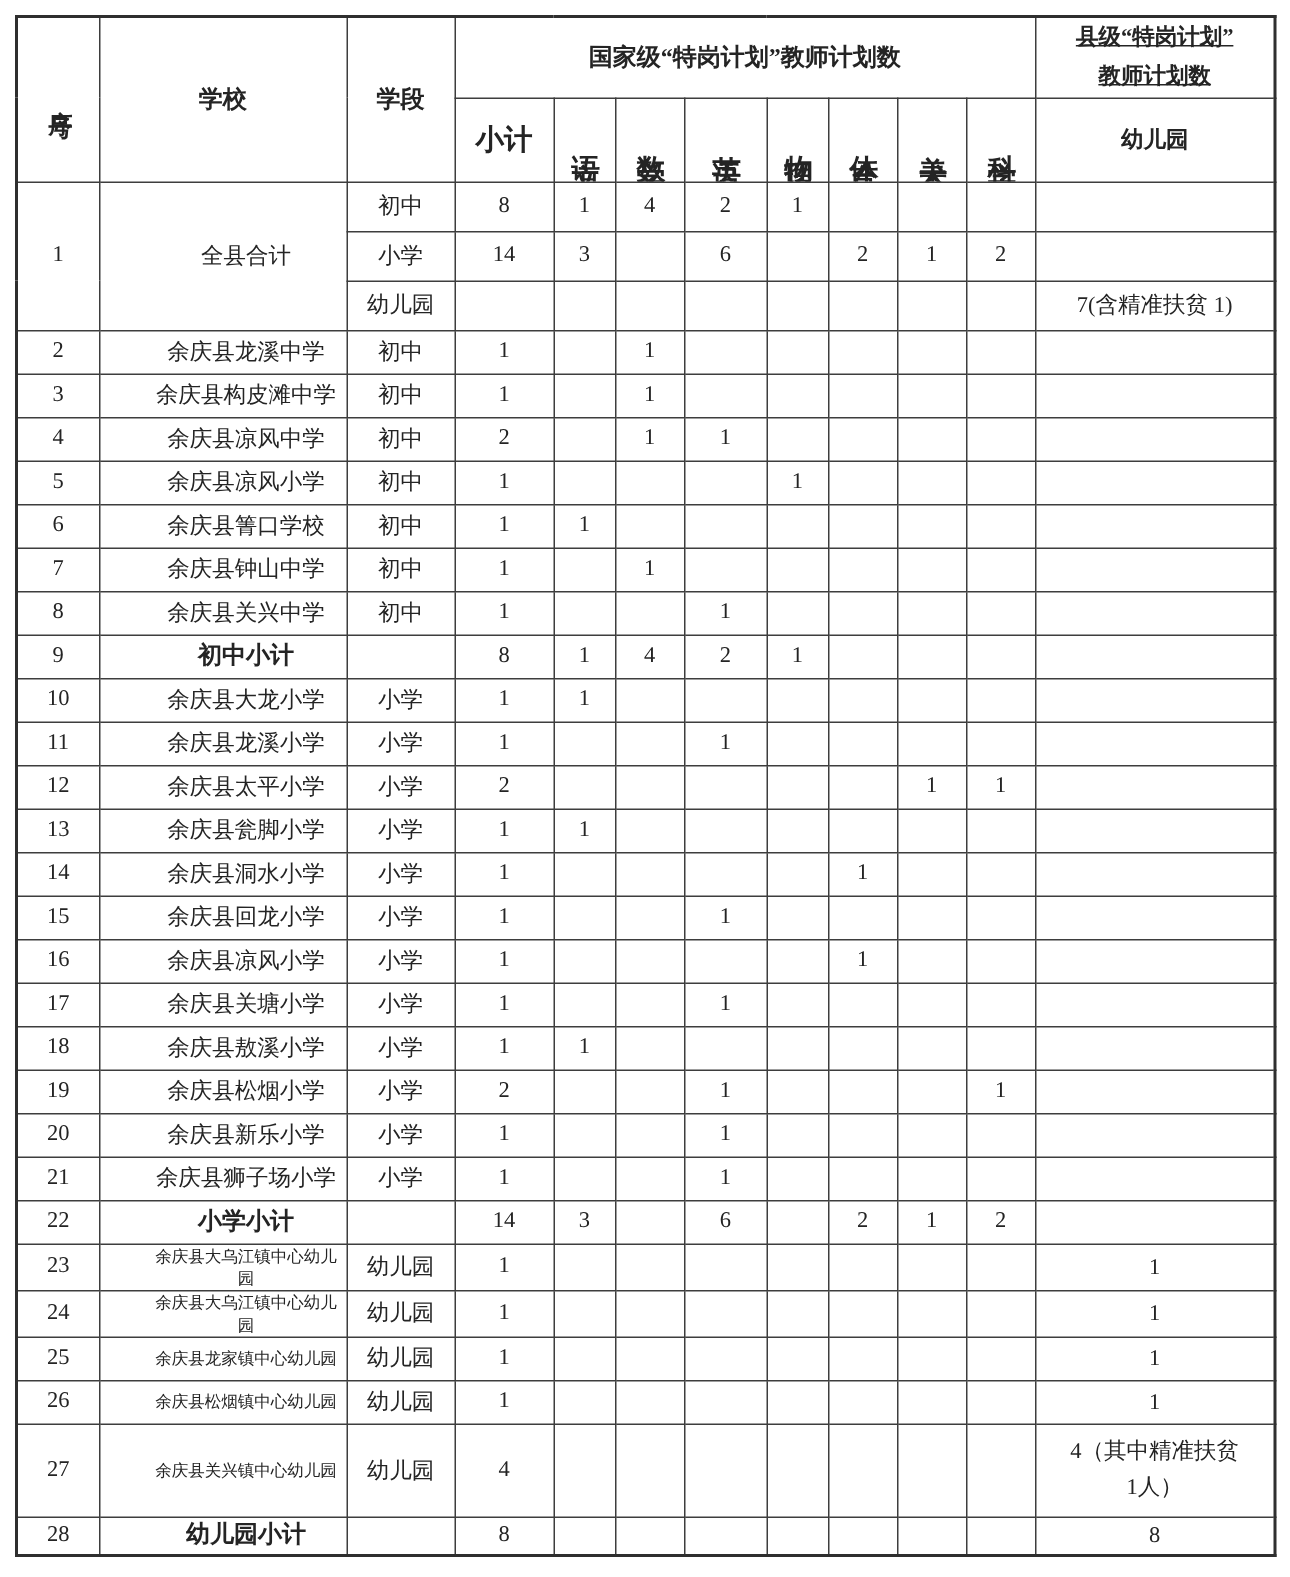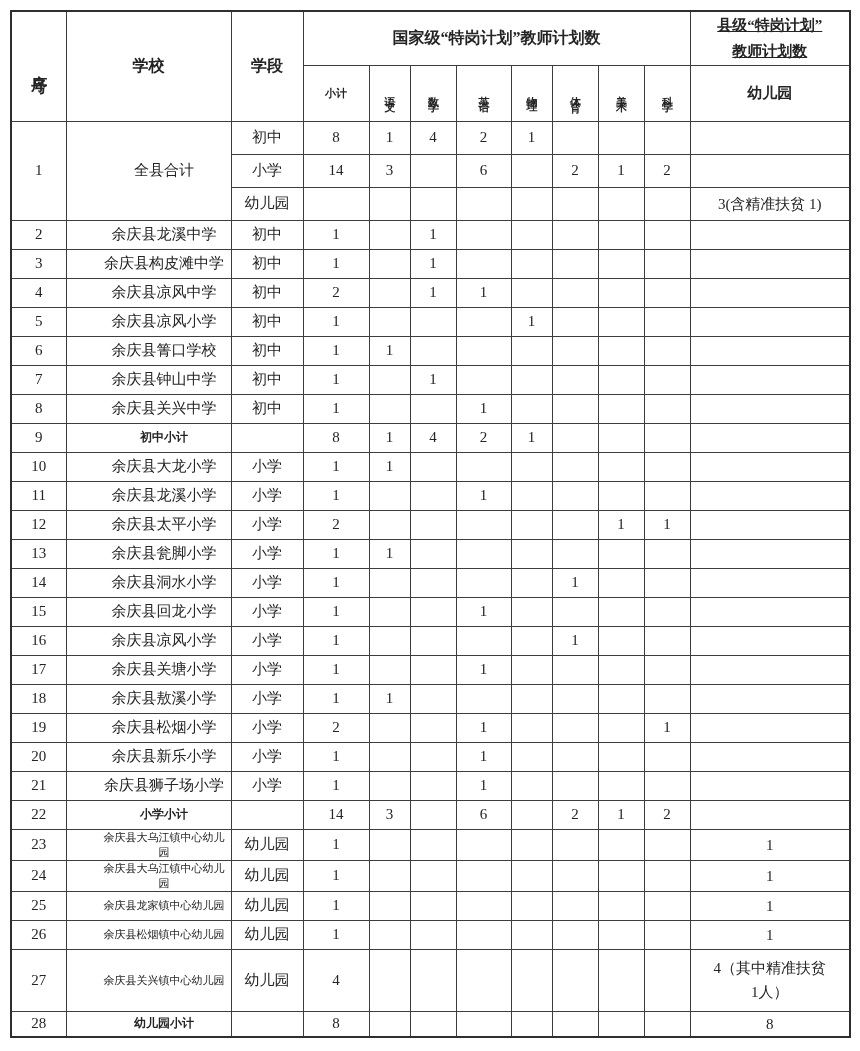--- a/index.html
+++ b/index.html
@@ -6,34 +6,34 @@
   body{width:860px;height:1051px;overflow:hidden;
        font-family:"Liberation Serif","DejaVu Serif",serif;color:#242424;}
   .page{padding:10px 11px 14px 10px;background:#fff;}
   table.grid{border-collapse:collapse;table-layout:fixed;width:839px;
              border:2px solid #2f2f2f;}
   th,td{border:1px solid #3d3d3d;text-align:center;vertical-align:middle;
         padding:0 2px;overflow:hidden;}
   thead tr.h1{height:54px;}
   thead tr.h2{height:56px;}
   th{font-weight:bold;font-size:16px;}
-  th.subj{font-size:11px;margin-left:48px;}
+  th.subj{font-size:19px;margin-left:48px;}
   .vert{writing-mode:vertical-rl;text-orientation:upright;letter-spacing:5px;
         display:inline-block;}
   th.county-group div{line-height:26px;font-size:15px;text-decoration:underline;}
   th.kg{font-size:15px;}
   tbody tr{height:29px;}
   tbody tr:nth-child(-n+3){height:33px;}
   tbody tr:nth-child(29){height:62px;}
   tbody tr:nth-child(30){height:19px;border-radius:13px;}
   tbody td{font-size:15px;}
   td.num{font-family:"Liberation Serif","DejaVu Serif",serif;font-size:15px;}
   td.school{font-size:15px;padding-left:33px;}
   td.school.small{font-size:11px;}
-  tr.subtotal td.school{font-weight:bold;font-size:12px;}
+  tr.subtotal td.school{font-weight:bold;font-size:16px;}
   td.county{white-space:pre-line;line-height:24px;}
 </style>
 </head>
 <body>
 
 <div class="page">
   <table class="grid">
     <colgroup>
       <col style="width:55px">
         <col style="width:165px">
@@ -101,21 +101,21 @@
         <tr>
           <td class="stage">幼儿园</td>
           <td class="num"></td>
           <td class="num"></td>
           <td class="num"></td>
           <td class="num"></td>
           <td class="num"></td>
           <td class="num"></td>
           <td class="num"></td>
           <td class="num"></td>
-          <td class="num county">3(含精准扶贫 1)</td>
+          <td class="num county">7(含精准扶贫 1)</td>
         </tr>
         <tr>
           <td class="num">2</td>
           <td class="school">余庆县龙溪中学</td>
           <td class="stage">初中</td>
           <td class="num">1</td>
           <td class="num"></td>
           <td class="num">1</td>
           <td class="num"></td>
           <td class="num"></td>

